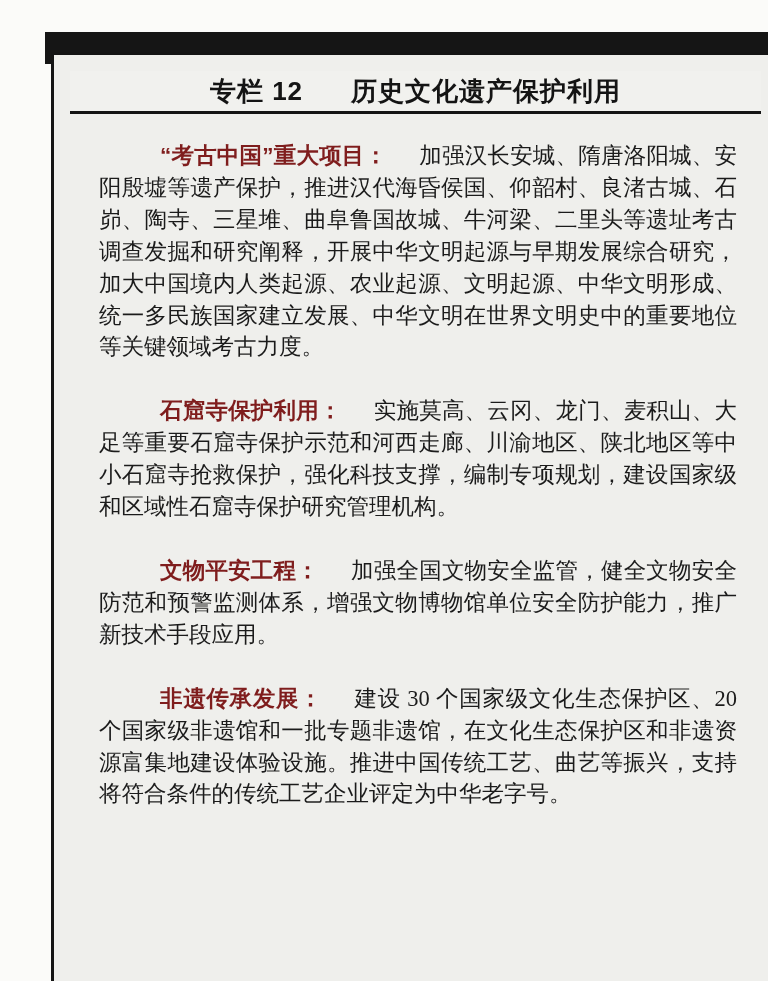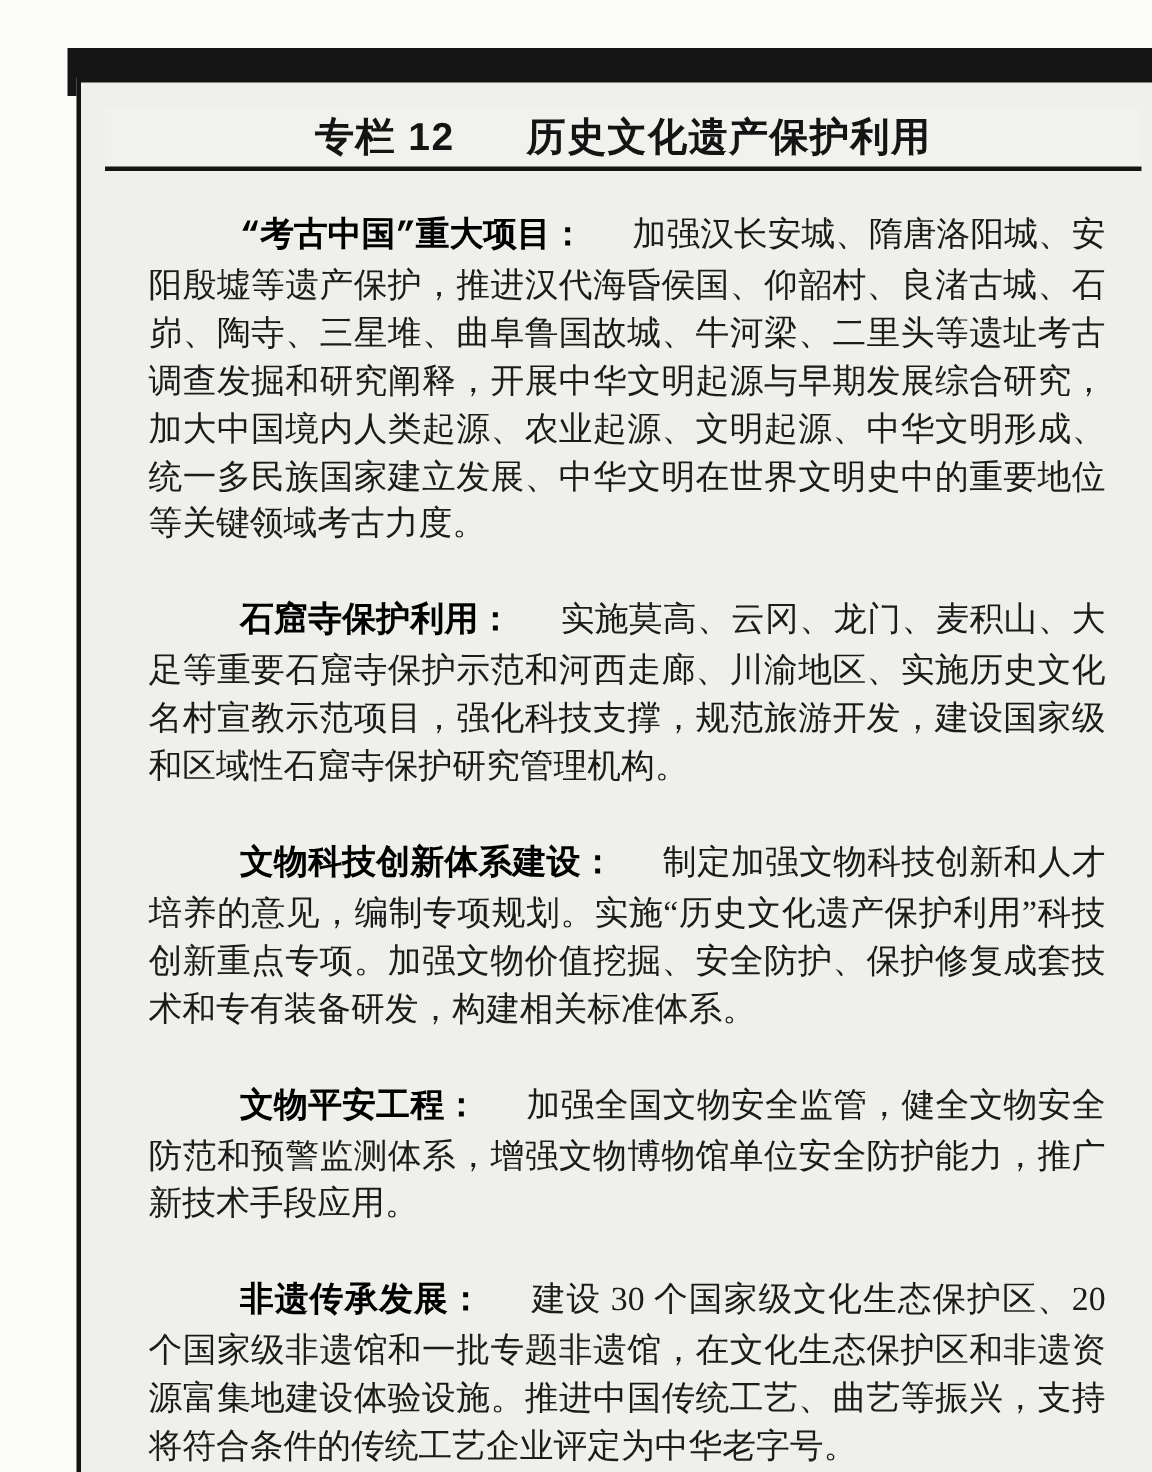--- a/index.html
+++ b/index.html
@@ -53,23 +53,23 @@
     color: #1a1a1a;
   }
   .box-body p {
     font-size: 22.5px;
     line-height: 31.9px;
     text-align: justify;
     text-indent: 2em;
     color: #1b1b1b;
   }
   .box-body p .lead {
-    font-family: Liberation Mono, monospace;
+    font-family: Liberation Sans, sans-serif;
     font-weight: 700;
-    color: #000000;
+    color: #7f1d1d;
   }
 </style>
 </head>
 <body>
 
 <div class="page">
 
   <div class="top-rule"></div>
 
   <div class="column-box">
@@ -77,23 +77,22 @@
     <div class="box-header">
       <div class="box-title">
         <span class="title-prefix">专栏 12</span><span>历史文化遗产保护利用</span>
       </div>
     </div>
 
     <div class="box-body" id="box-body">
 
   <p><span class="lead">“考古中国”重大项目：</span><span>加强汉长安城、隋唐洛阳城、安阳殷墟等遗产保护，推进汉代海昏侯国、仰韶村、良渚古城、石峁、陶寺、三星堆、曲阜鲁国故城、牛河梁、二里头等遗址考古调查发掘和研究阐释，开展中华文明起源与早期发展综合研究，加大中国境内人类起源、农业起源、文明起源、中华文明形成、统一多民族国家建立发展、中华文明在世界文明史中的重要地位等关键领域考古力度。</span></p>
 
-  <p><span class="lead">石窟寺保护利用：</span><span>实施莫高、云冈、龙门、麦积山、大足等重要石窟寺保护示范和河西走廊、川渝地区、实施历史文化名村宣教示范项目，强化科技支撑，规范旅游开发，建设国家级和区域性石窟寺保护研究管理机构。</span></p>
+  <p><span class="lead">石窟寺保护利用：</span><span>实施莫高、云冈、龙门、麦积山、大足等重要石窟寺保护示范和河西走廊、川渝地区、陕北地区等中小石窟寺抢救保护，强化科技支撑，编制专项规划，建设国家级和区域性石窟寺保护研究管理机构。</span></p>
 
-  <p><span class="lead">文物科技创新体系建设：</span><span>制定加强文物科技创新和人才培养的意见，编制专项规划。实施“历史文化遗产保护利用”科技创新重点专项。加强文物价值挖掘、安全防护、保护修复成套技术和专有装备研发，构建相关标准体系。</span></p>
 
 
 
   <p><span class="lead">文物平安工程：</span><span>加强全国文物安全监管，健全文物安全防范和预警监测体系，增强文物博物馆单位安全防护能力，推广新技术手段应用。</span></p>
 
 
   <p><span class="lead">非遗传承发展：</span><span>建设 30 个国家级文化生态保护区、20 个国家级非遗馆和一批专题非遗馆，在文化生态保护区和非遗资源富集地建设体验设施。推进中国传统工艺、曲艺等振兴，支持将符合条件的传统工艺企业评定为中华老字号。</span></p>
 </div>
 
   </div>

